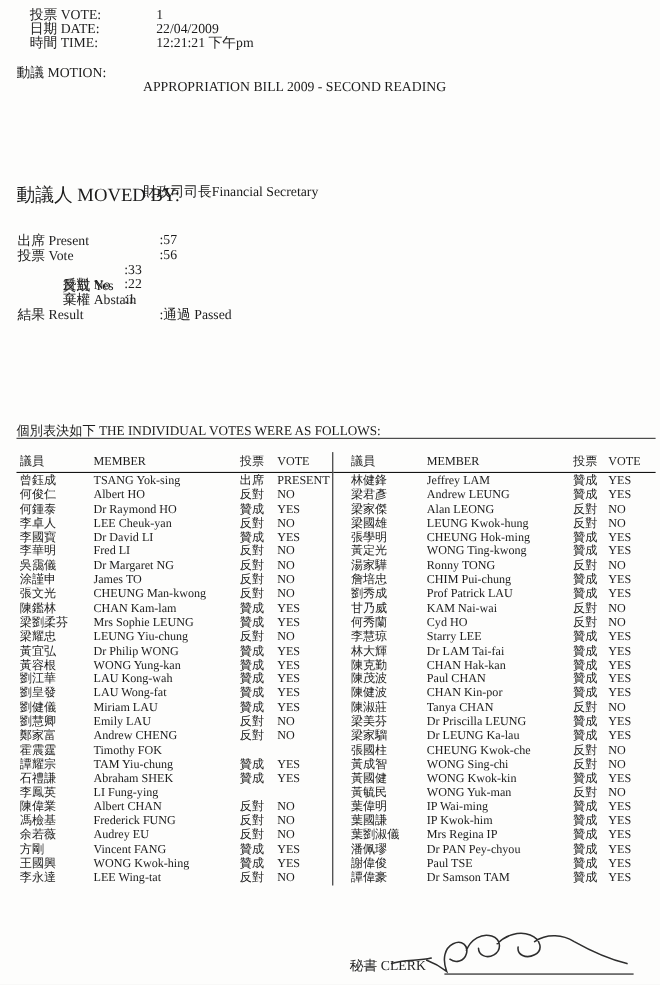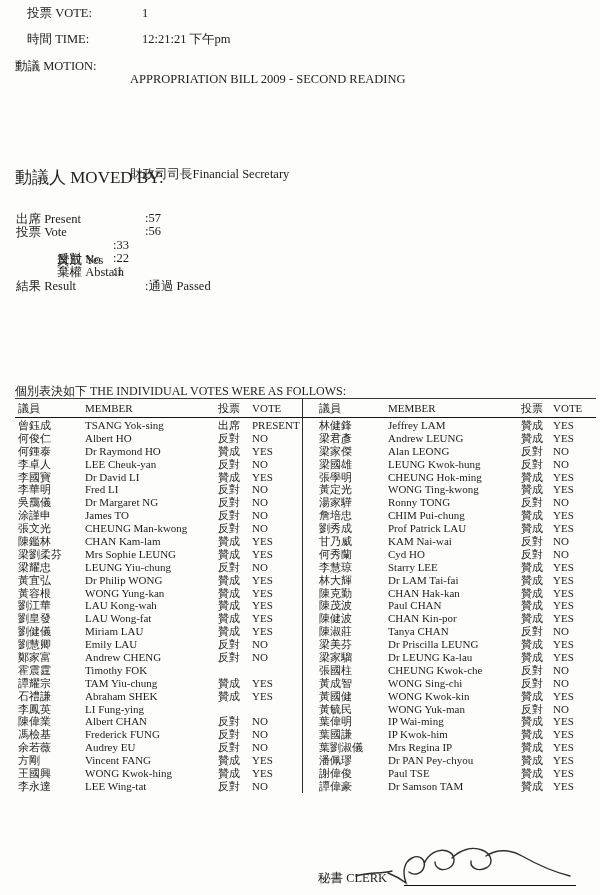--- a/index.html
+++ b/index.html
@@ -27,21 +27,21 @@
 
   .ind-heading-zh { position:absolute; left:15px; top:383px; font-size:12px; }
   .ind-heading-en { position:absolute; left:90px; top:384px; font-size:12px; }
 
   .votes-table {
     position:absolute; left:15px; top:398px; width:581px;
     display:flex; align-items:stretch;
     border-top:1px solid #3a3a3a;
     font-size:11px;
   }
-  .half { box-sizing:border-box; }
+  .half { box-sizing:border-box;margin-top:12px; }
   .half.left  { width:287px; }
   .half.right { width:294px; border-left:1px solid #2a2a2a; }
   .vrow { display:flex; height:12.9px; line-height:12.9px; overflow:hidden; }
   .vrow.header { height:16px; line-height:15px; padding-top:2px; border-bottom:1.6px solid #141414; margin-bottom:1px; }
   .half.left  .vrow { padding-left:3px; }
   .half.right .vrow { padding-left:16px; }
   .c0 { display:inline-block; width:67px;  overflow:hidden; }
   .c1 { display:inline-block; width:133px; overflow:hidden; }
   .c2 { display:inline-block; width:34px;  overflow:hidden; }
   .c3 { display:inline-block; flex:1;      overflow:hidden; }
@@ -53,20 +53,23 @@
   .sig-svg { position:absolute; left:352px; top:836px; }
 </style>
 </head>
 <body>
 
 <div class="page">
 
   <div class="meta-row" style="top:7px">
     <span class="lbl">投票 VOTE:</span><span class="val">1</span>
   </div>
+  <div class="meta-row" style="top:20px">
+    <span class="lbl">日期 DATE:</span><span class="val">22/04/2009</span>
+  </div>
   <div class="meta-row" style="top:33px">
     <span class="lbl">時間 TIME:</span><span class="val">12:21:21 下午pm</span>
   </div>
 
   <div class="abs" style="left:15px; top:58px; font-size:12.5px">動議 MOTION:</div>
   <div class="motion-val" style="top:72px">APPROPRIATION BILL 2009 - SECOND READING</div>
 
   <div class="abs" style="left:15px; top:166px; font-size:17px">動議人 MOVED BY:</div>
   <div class="abs" style="left:130px; top:166px; font-size:12.5px">財政司司長Financial Secretary</div>
 

